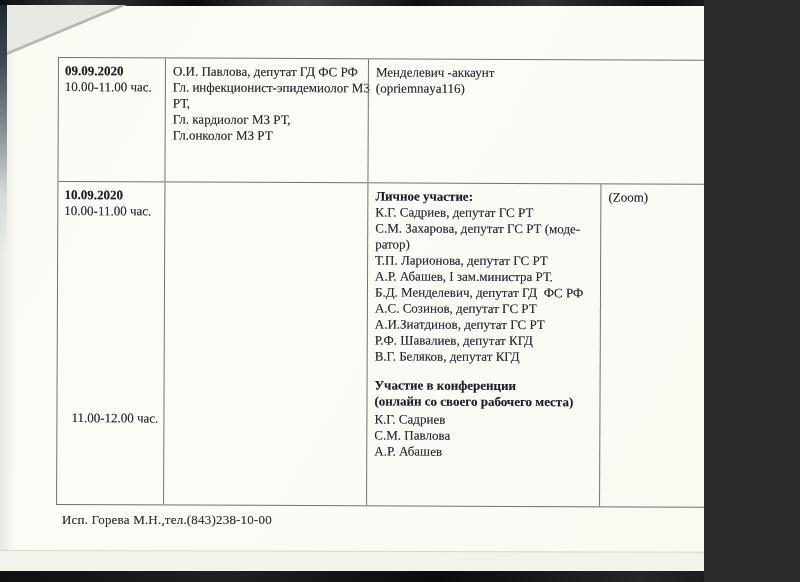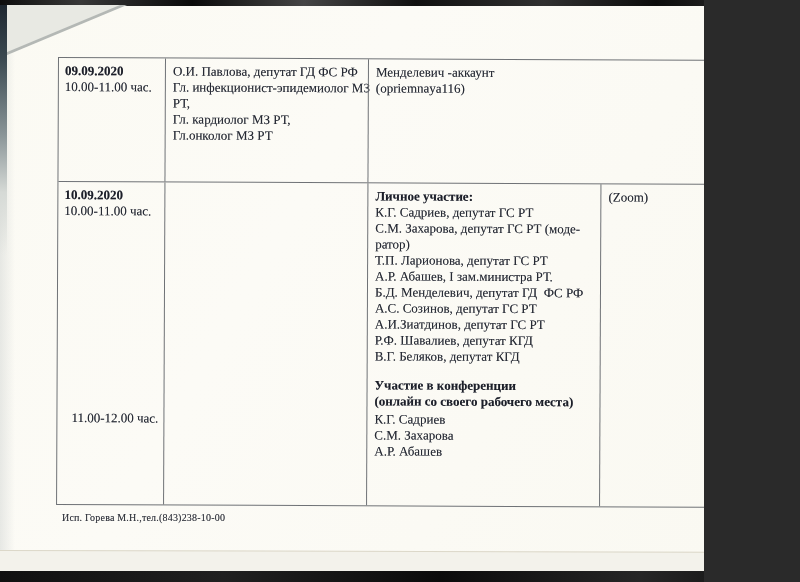--- a/index.html
+++ b/index.html
@@ -37,21 +37,21 @@
   .row2{height:322px;}
   .cell{position:relative;padding:5px 2px 0 7px;overflow:visible;}
   .cell + .cell{border-left:1px solid #6f7276;}
   .c1{padding-left:6px;}
   .block{white-space:pre;}
   .bold{font-weight:bold;color:#1c1f29;}
   .gap-top{margin-top:13px;}
   .lower{position:absolute;left:7px;top:228px;}
   .c1 .lower{left:14px;}
 
-  .footer-note{position:absolute;left:62px;top:512px;font-size:10px;
+  .footer-note{position:absolute;left:62px;top:512px;font-size:13px;
     color:#32353d;letter-spacing:0.2px;text-shadow:0 0 0.4px rgba(40,44,60,0.5);text-align:center;}
 </style>
 </head>
 <body>
 
 <div class="scan">
 
   <div class="strip-top"></div>
   <div class="left-faint"></div>
   <div class="corner-under"></div>
@@ -94,21 +94,21 @@
 Т.П. Ларионова, депутат ГС РТ
 А.Р. Абашев, I зам.министра РТ.</div>
         <div class="block">Б.Д. Менделевич, депутат ГД  ФС РФ
 А.С. Созинов, депутат ГС РТ
 А.И.Зиатдинов, депутат ГС РТ
 Р.Ф. Шавалиев, депутат КГД
 В.Г. Беляков, депутат КГД</div>
         <div class="block bold gap-top">Участие в конференции
 (онлайн со своего рабочего места)</div>
         <div class="block lower">К.Г. Садриев
-С.М. Захарова
+С.М. Павлова
 А.Р. Абашев</div>
       </div>
       <div class="cell">
         <div class="block">(Zoom)</div>
       </div>
     </div>
 
   </div>
 
   <div class="footer-note">Исп. Горева М.Н.,тел.(843)238-10-00</div>

